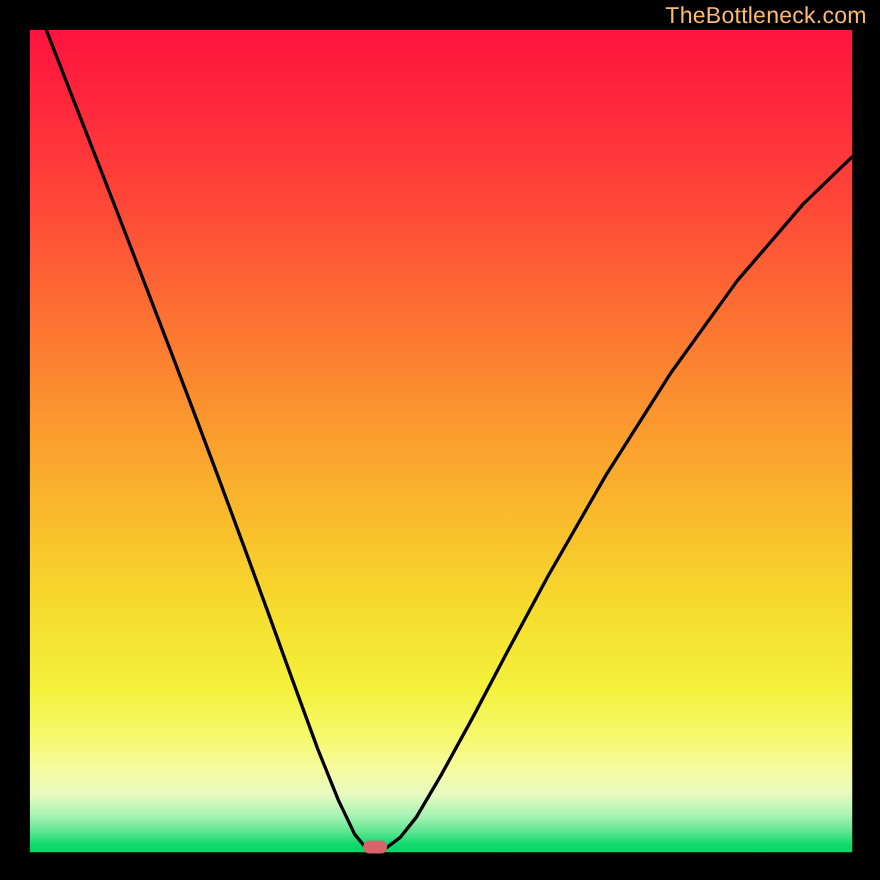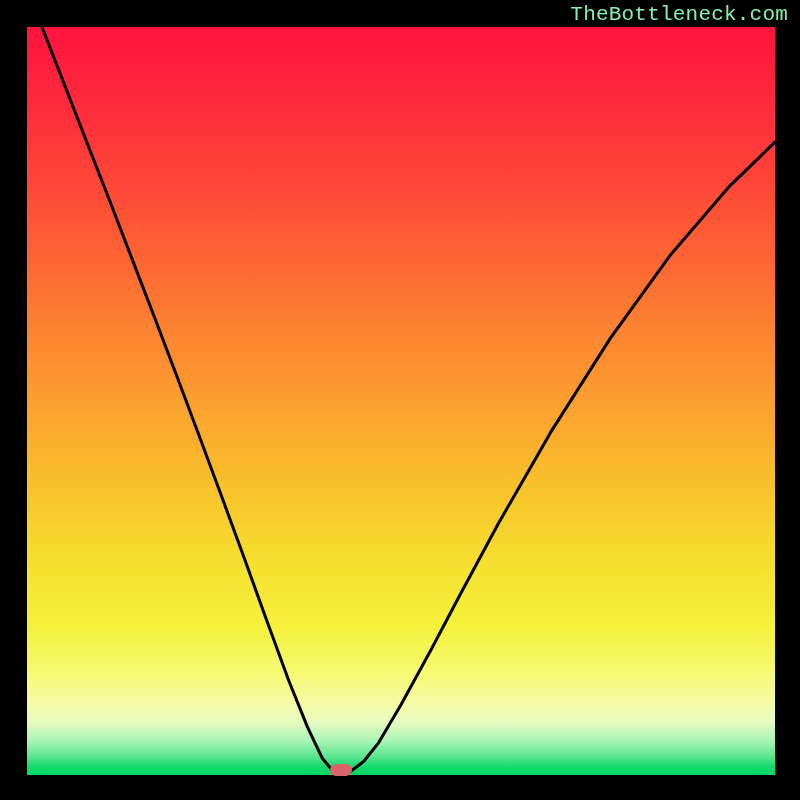--- a/index.html
+++ b/index.html
@@ -36,23 +36,23 @@
     position: absolute;
     width: 22px;
     height: 12px;
     border-radius: 6px;
     transform: translate(-50%, -50%);
   }
   .watermark {
     position: absolute;
     top: 3px;
     right: 12px;
-    font-family: Liberation Mono, monospace;
+    font-family: Liberation Sans, sans-serif;
     font-size: 21px;
-    color: #86efac;
+    color: #fdba74;
     letter-spacing: 0.2px;
     font-weight: 500;
   }
 </style>
 </head>
 <body>
 
 <div class="watermark">TheBottleneck.com</div>
 
 <div class="frame">

